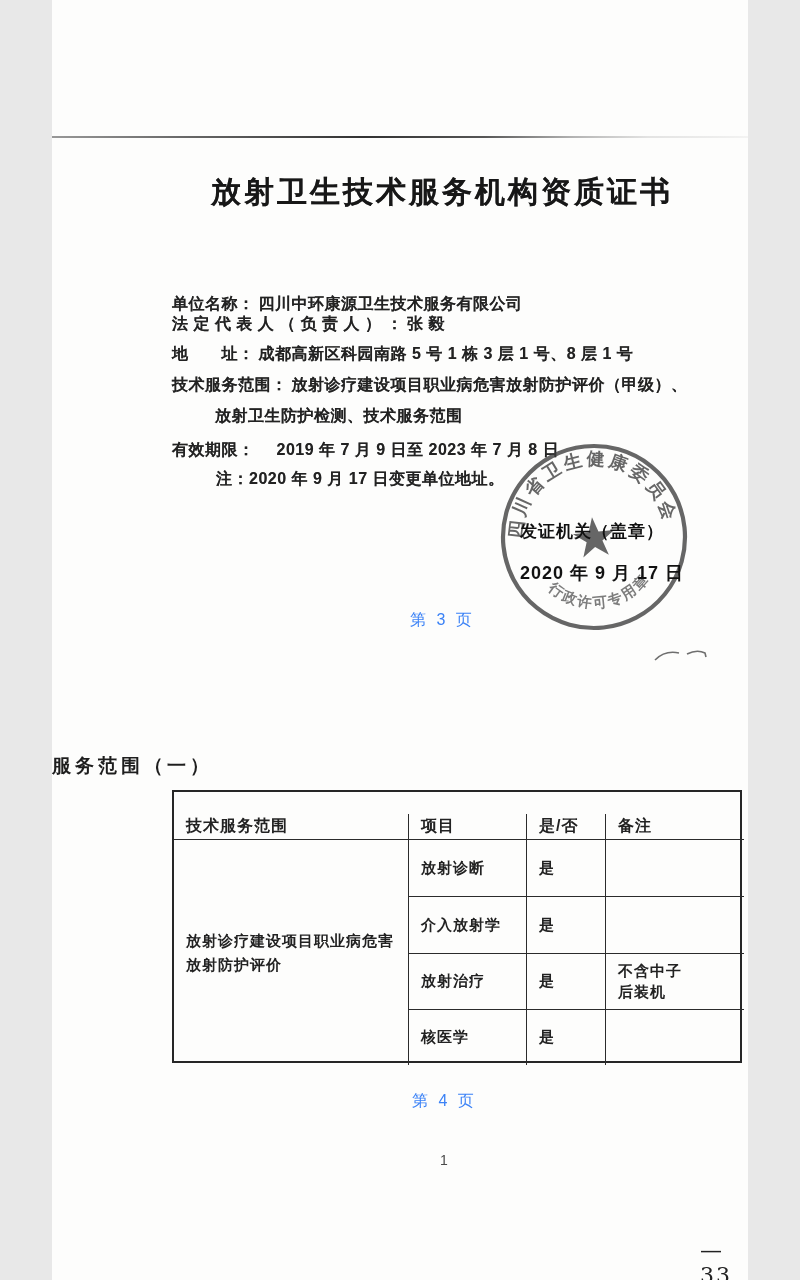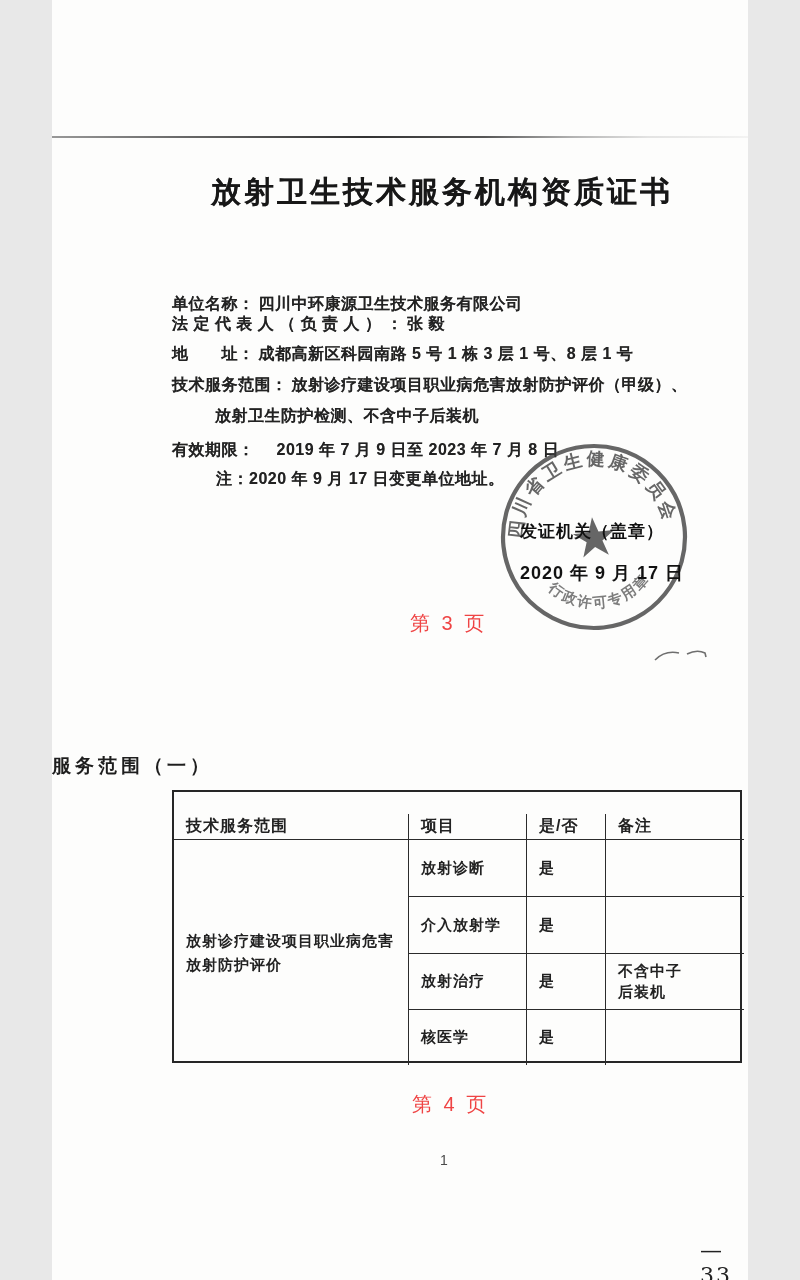--- a/index.html
+++ b/index.html
@@ -39,21 +39,21 @@
     left:468px;top:520px;
     font-size:17px;font-weight:700;letter-spacing:1px;
     color:#111;z-index:6;
   }
   .issue-date{
     left:468px;top:561px;
     font-size:18px;font-weight:700;letter-spacing:1px;
     color:#111;z-index:6;
   }
   .page-marker{
-    font-size:20px;color:#ef4444;letter-spacing:3px;
+    font-size:16px;color:#3b82f6;letter-spacing:3px;
   }
   .tbl-caption{
     width:780px;left:0;top:753px;text-align:left;
     font-size:19px;font-weight:700;letter-spacing:4px;color:#1e1e1e;
   }
   .svc-table{
     left:120px;top:790px;
     width:570px;height:273px;
     border:2px solid #262626;
     display:grid;
@@ -133,21 +133,21 @@
   <div class="abs field" style="top:314px;">
     <span class="lab">法 定 代 表 人 （ 负 责 人 ） ：</span><span>张 毅</span>
   </div>
   <div class="abs field" style="top:344px;">
     <span class="lab">地　　址：</span><span>成都高新区科园南路 5 号 1 栋 3 层 1 号、8 层 1 号</span>
   </div>
   <div class="abs field" style="top:375px;">
     <span class="lab">技术服务范围：</span><span>放射诊疗建设项目职业病危害放射防护评价（甲级）、</span>
   </div>
   <div class="abs field indent" style="top:406px;">
-    <span>放射卫生防护检测、不含中子后装机</span>
+    <span>放射卫生防护检测、技术服务范围</span>
   </div>
   <div class="abs field" style="top:440px;">
     <span class="lab" style="margin-right:22px;">有效期限：</span><span>2019 年 7 月 9 日至 2023 年 7 月 8 日</span>
   </div>
   <div class="abs field" style="left:164px;top:469px;">
     <span>注：2020 年 9 月 17 日变更单位地址。</span>
   </div>
 
   <svg class="abs seal-svg" width="220" height="220" viewBox="0 0 220 220">
     <g transform="rotate(-6 110 110)" opacity="0.78">

